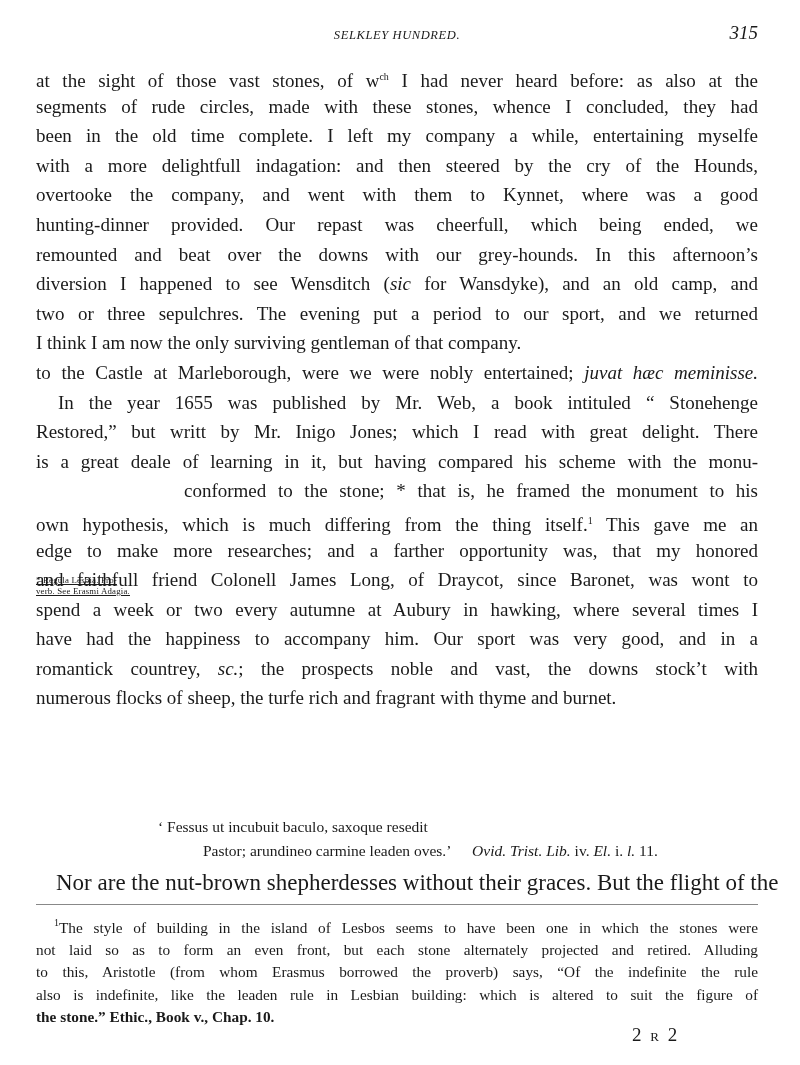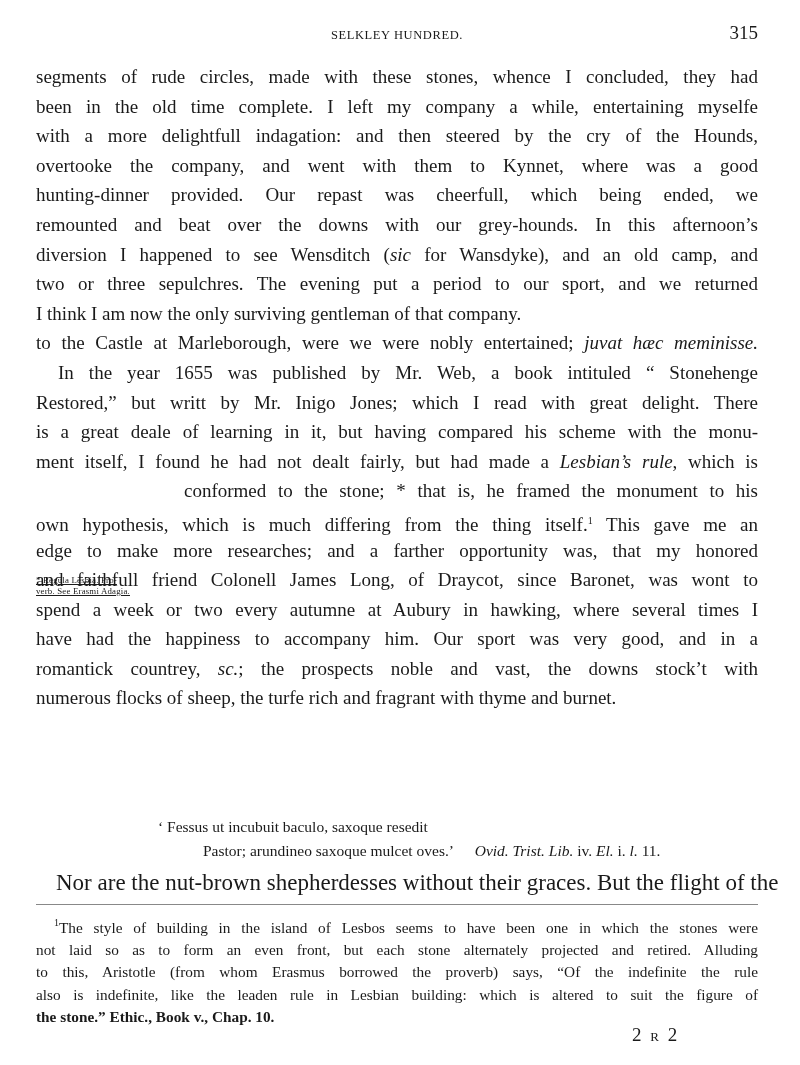--- a/index.html
+++ b/index.html
@@ -1,21 +1,21 @@
 <!DOCTYPE html>
 <html><head>
   <meta charset="utf-8">
   <style>
     html, body { margin: 0; padding: 0; background: #ffffff; }
     body {
       width: 800px; height: 1065px; position: relative; overflow: hidden;
       font-family: "Liberation Serif", "DejaVu Serif", serif;
       color: #1a1a1a;
     }
-    .header { position: absolute; top: 22px; left: 36px; width: 722px; height: 24px; }
+    .header { position: absolute; top: 22px; left: 36px; width: 722px; height: 24px; font-style: italic; }
     .running-head {
       position: absolute; left: 0; right: 0; top: 6px; text-align: center;
       font-size: 12.5px; letter-spacing: 0.6px;
     }
     .page-num { position: absolute; right: 0; top: 0; font-size: 19px; }
     .body-text {
       position: absolute; left: 36px; width: 722px; top: 62px;
       font-size: 19px; line-height: 29.6px;
     }
     .line {
@@ -62,56 +62,56 @@
 </head>
 <body>
 
 <div class="header">
   <div class="running-head">SELKLEY HUNDRED.</div>
   <div class="page-num">315</div>
 </div>
 
 <div class="body-text">
   <div id="p1">
+      <span class="line">at the sight of those vast stones, of w<span class="sup">ch</span> I had never heard before: as also at the</span>
       <span class="line">segments of rude circles, made with these stones, whence I concluded, they had</span>
       <span class="line">been in the old time complete.  I left my company a while, entertaining myselfe</span>
       <span class="line">with a more delightfull indagation:  and then steered by the cry of the Hounds,</span>
       <span class="line">overtooke the company, and went with them to Kynnet, where was a good</span>
       <span class="line">hunting-dinner provided.  Our repast was cheerfull, which being ended, we</span>
       <span class="line">remounted and beat over the downs with our grey-hounds.  In this afternoon’s</span>
       <span class="line">diversion I happened to see Wensditch (<i>sic</i> for Wansdyke), and an old camp, and</span>
       <span class="line">two or three sepulchres.  The evening put a period to our sport, and we returned</span>
       <span class="line last">I think I am now the only surviving gentleman of that company.</span>
       <span class="line">to the Castle at Marleborough, were we were nobly entertained; <i>juvat hæc meminisse.</i></span>
     </div>
   <div id="p2">
       <span class="line indent">In the year 1655 was published by Mr. Web, a book intituled “ Stonehenge</span>
       <span class="line">Restored,” but writt by Mr. Inigo Jones; which I read with great delight.  There</span>
       <span class="line">is a great deale of learning in it, but having compared his scheme with the monu-</span>
-      <span class="line">ment itself, I found he had not dealt fairly, but had made a <i>Lesbian’s rule</i>,  which is</span>
       <span class="line after-note">conformed to the stone; *  that is, he framed the monument to his</span>
       <span class="line">own hypothesis, which is much differing from the thing itself.<span class="sup">1</span>  This gave me an</span>
       <span class="line">edge to make more researches; and a farther opportunity was, that my honored</span>
       <span class="line">and faithfull friend Colonell James Long, of Draycot, since Baronet, was wont to</span>
       <span class="line">spend a week or two every autumne at Aubury in hawking, where several times I</span>
       <span class="line">have had the happiness to accompany him.  Our sport was very good, and in a</span>
       <span class="line">romantick countrey, <i>sc.</i>;  the prospects noble and vast, the downs stock’t with</span>
       <span class="line last">numerous flocks of sheep, the turfe rich and fragrant with thyme and burnet.</span>
     </div>
 </div>
 
 <div class="margin-note">
   <span>* Regula Lesbia.  Pro-</span>
   <span>verb. See Erasmi Adagia.</span>
 </div>
 
 <div class="verse">
   <div class="v1">‘ Fessus ut incubuit baculo, saxoque resedit</div>
   <div class="v2">
-    <span>Pastor; arundineo saxoque mulcet oves.’</span>
+    <span>Pastor; arundineo carmine leaden oves.’</span>
     <span class="cite" id="cite"><i>Ovid. Trist. Lib.</i> iv. <i>El.</i> i. <i>l.</i> 11.</span>
   </div>
 </div>
 
 <div class="nor-line">Nor are the nut-brown shepherdesses without their graces.  But the flight of the</div>
 
 <div class="rule"></div>
 
 <div class="footnote" id="footnote">
     <span class="fline indent"><span class="sup">1</span>The style of building in the island of Lesbos seems to have been one in which the stones were</span>

